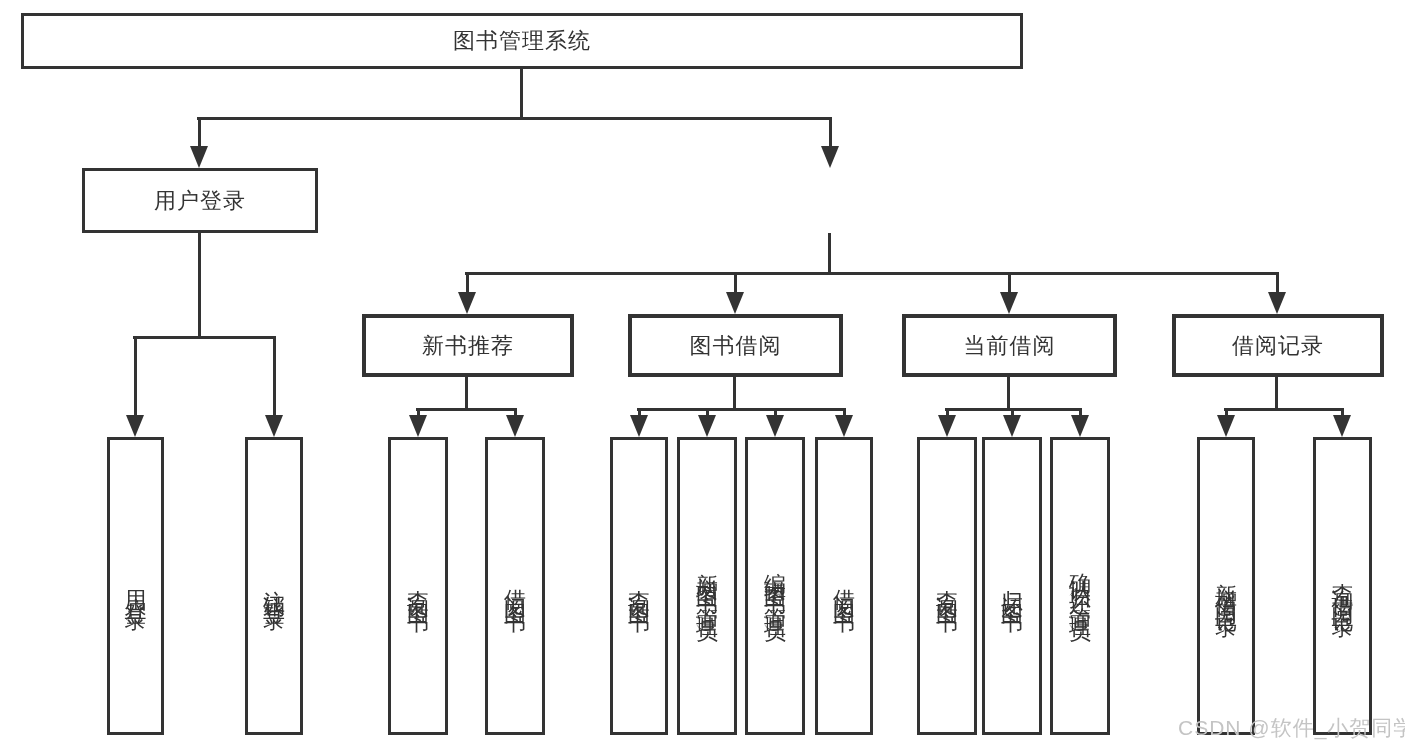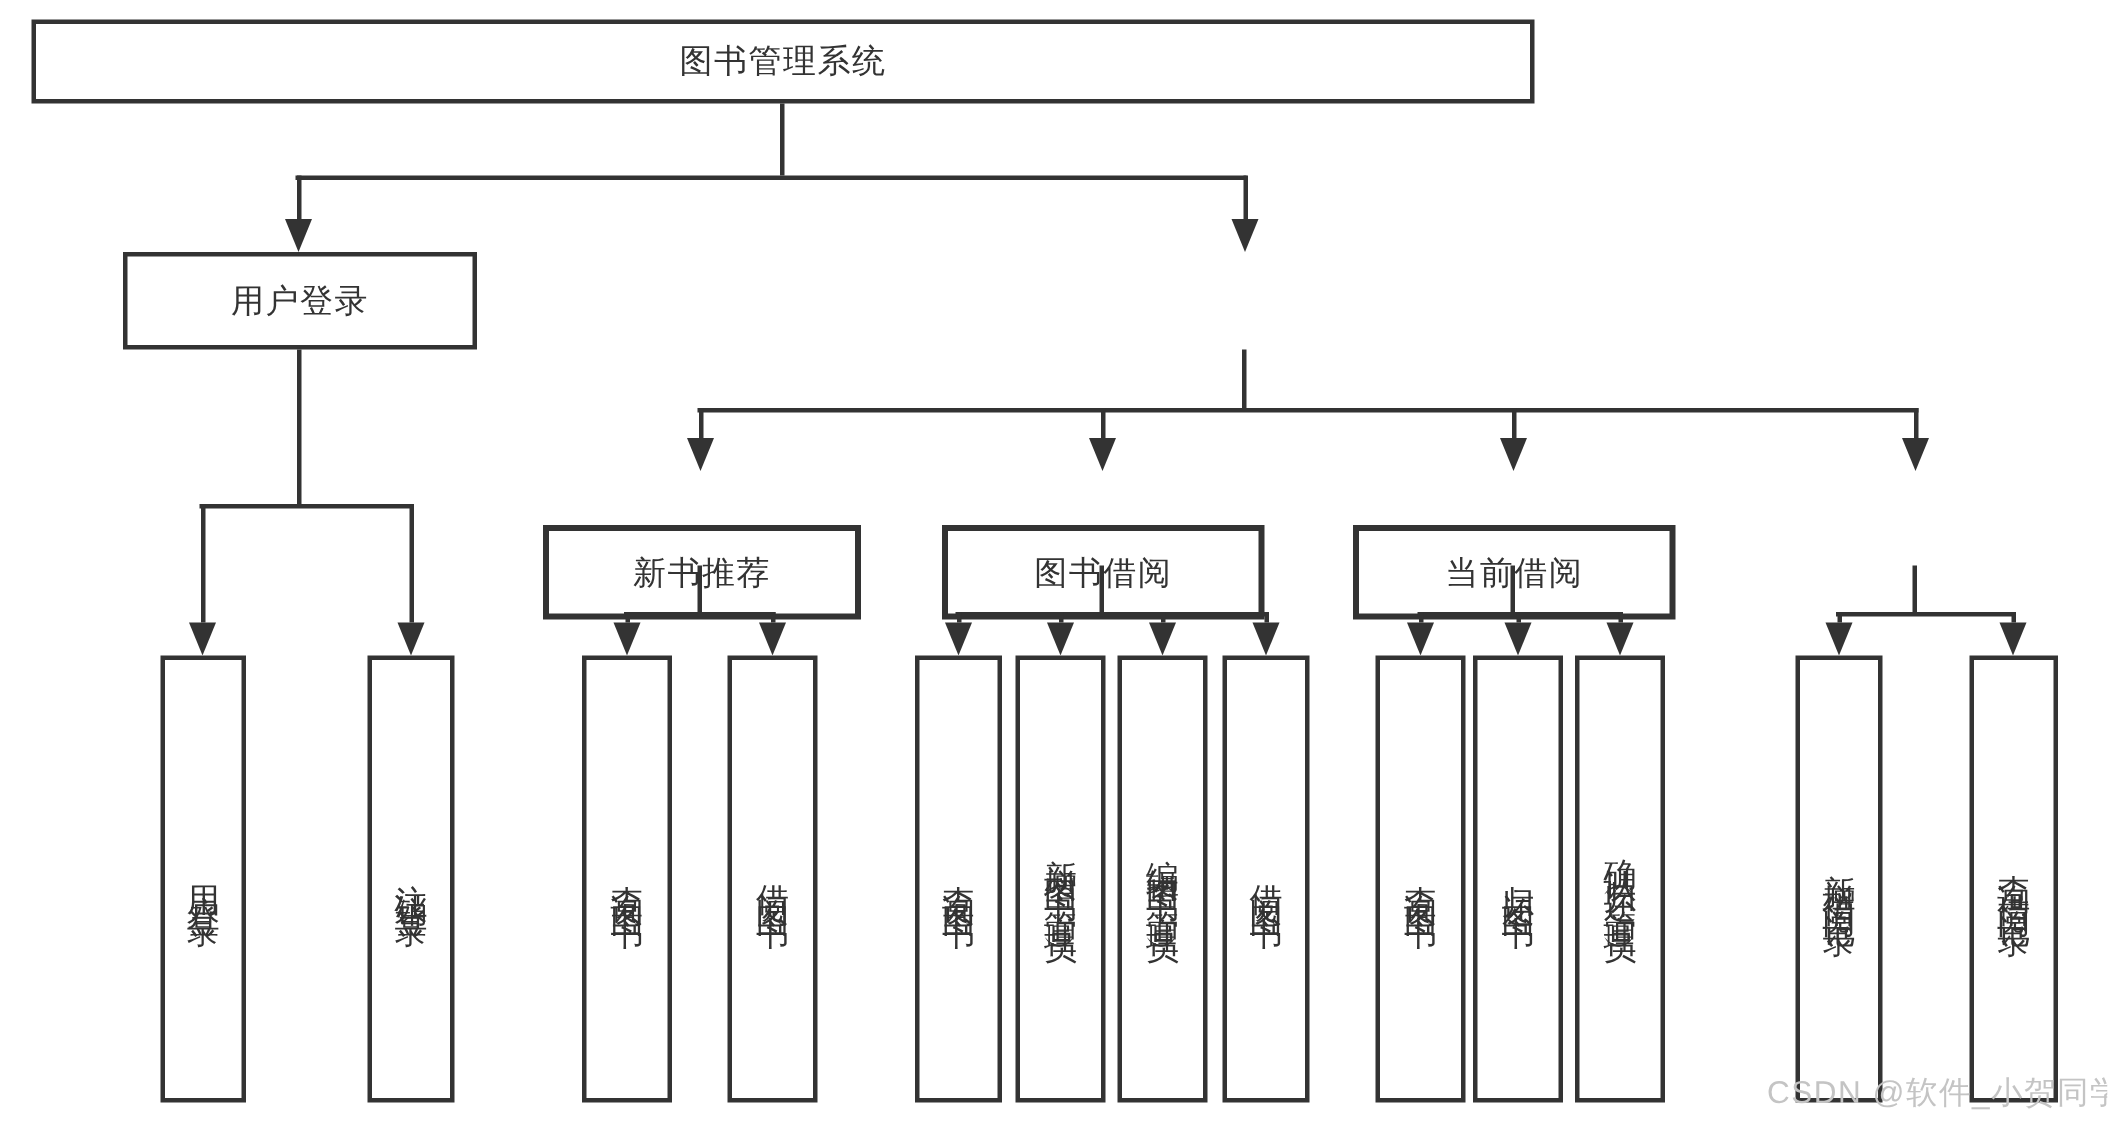--- a/index.html
+++ b/index.html
@@ -11,21 +11,21 @@
   body{font-family:"Liberation Sans","DejaVu Sans",sans-serif;}
   .stage{position:relative;width:1405px;height:747px;background:#ffffff;overflow:hidden;}
 
   
   .box{
     position:absolute;box-sizing:border-box;background:#ffffff;
     border:3px solid var(--line);
     display:flex;align-items:center;justify-content:center;
     color:var(--text);font-size:22px;letter-spacing:1px;
   }
-  .box.lvl3{border-width:4px;margin-top:36px;}
+  .box.lvl3{border-width:4px;}
   .vbox{
     position:absolute;box-sizing:border-box;background:#ffffff;
     border:3px solid var(--line);
     display:flex;align-items:center;justify-content:center;
   }
   .vbox span{
     writing-mode:vertical-rl;text-orientation:mixed;
     color:var(--text);font-size:22px;letter-spacing:7px;
     white-space:nowrap;
   }
@@ -83,20 +83,23 @@
   <div class="ahead" style="left:1268px;top:292px;"></div>
 
   <div class="box lvl3" style="left:362px;top:314px;width:212px;height:63px;">
     <span>新书推荐</span>
   </div>
   <div class="box lvl3" style="left:902px;top:314px;width:215px;height:63px;">
     <span>当前借阅</span>
   </div>
   <div class="box lvl3" style="left:628px;top:314px;width:215px;height:63px;">
     <span>图书借阅</span>
+  </div>
+  <div class="box lvl3" style="left:1172px;top:314px;width:212px;height:63px;">
+    <span>借阅记录</span>
   </div>
 
   <div class="vline" style="left:465px;top:377px;height:31px;"></div>
   <div class="hline" style="left:416px;top:408px;width:101px;"></div>
   <div class="vline" style="left:417px;top:408px;height:7px;"></div>
   <div class="ahead" style="left:409px;top:415px;"></div>
   <div class="vline" style="left:514px;top:408px;height:7px;"></div>
   <div class="ahead" style="left:506px;top:415px;"></div>
 
   <div class="vline" style="left:733px;top:377px;height:31px;"></div>

